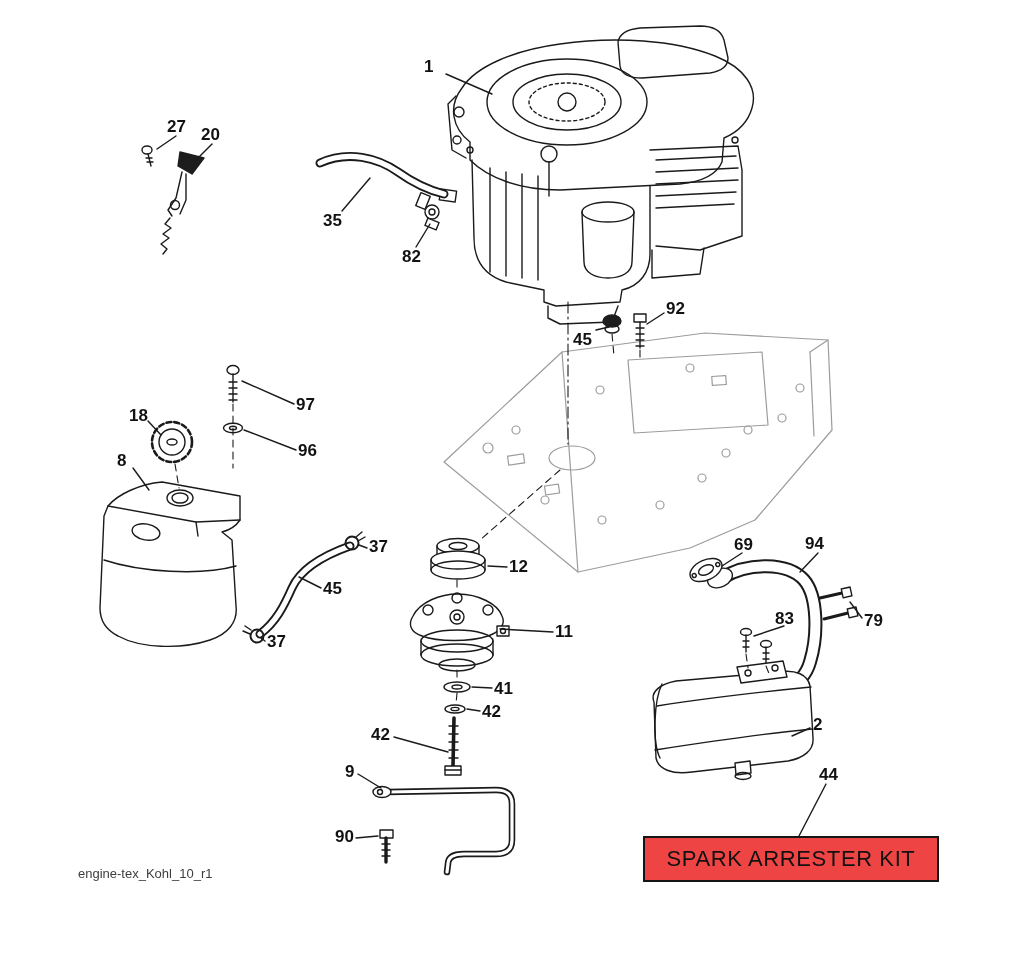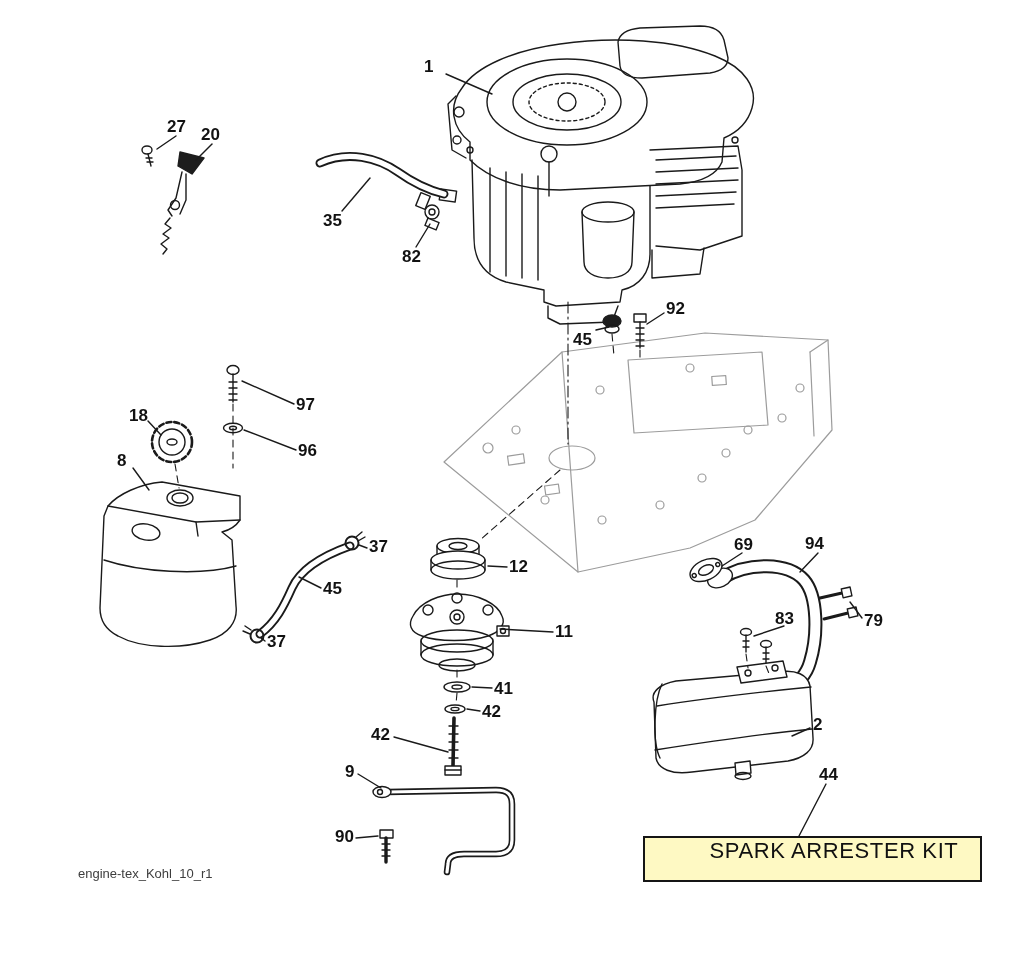--- a/index.html
+++ b/index.html
@@ -17,22 +17,22 @@
   .pipe-o{stroke:#1a1a1a;fill:none;stroke-width:14;stroke-linecap:round;}
   .pipe-i{stroke:#ffffff;fill:none;stroke-width:10;stroke-linecap:round;}
   .fillw{fill:#ffffff;}
   .filld{fill:#1d1d1d;stroke:#1d1d1d;}
   .callout{
     position:absolute;font-weight:bold;font-size:17px;color:#121212;
     line-height:1;user-select:none;
   }
   .kit-box{
     position:absolute;left:643px;top:836px;width:292px;height:42px;
-    border:2px solid #151515;background:#fef9c3;display:flex;
-    align-items:flex-start;justify-content:center;padding-left:43px;
+    border:2px solid #151515;background:#ef4444;display:flex;
+    align-items:center;justify-content:center;
   }
   .kit-box span{font-size:22px;letter-spacing:0.6px;color:#111;}
   .footer{
     position:absolute;left:78px;top:866px;font-size:13px;color:#3d3d3d;
   }
 </style>
 </head>
 <body>
 
 <div class="stage">

